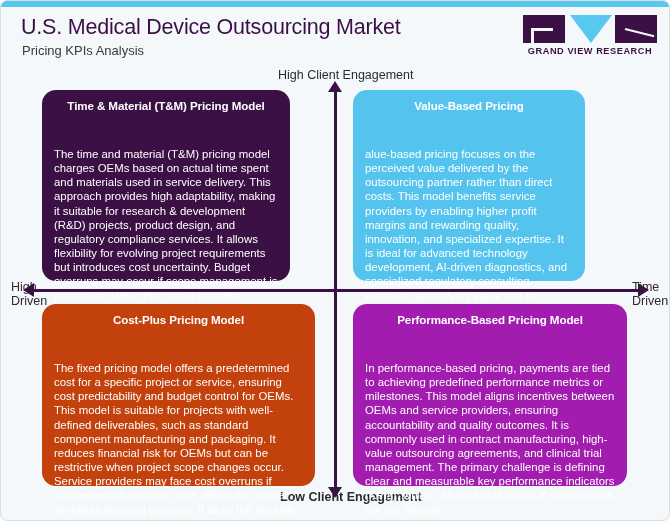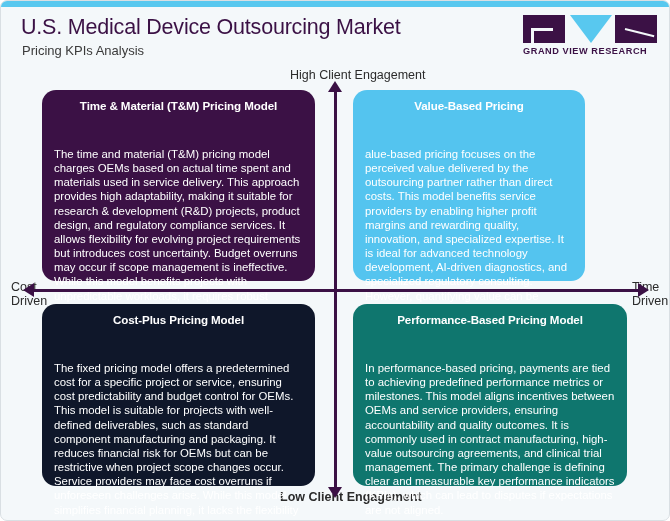--- a/index.html
+++ b/index.html
@@ -84,34 +84,35 @@
     width: 0;
     height: 0;
     border-left: 21px solid transparent;
     border-right: 21px solid transparent;
     border-top: 28px solid #58c8ef;
   }
   #logo-text {
     position: absolute;
     top: 31px; left: 0;
     width: 134px;
+    text-align: center;
     font-size: 9.2px;
     font-weight: bold;
     letter-spacing: 0.55px;
     color: #3b1145;
     white-space: nowrap;
   }
   
   .axis-label {
     position: absolute;
     font-size: 12.5px;
     color: #2b2b2b;
     white-space: nowrap;
   }
-  #label-top  { top: 67px;  left: 277px; margin-left: 12px; }
+  #label-top  { top: 67px;  left: 277px; }
   #label-bottom { top: 489px; left: 279px; font-weight: bold; }
   #label-left {
     top: 279px; left: 10px;
     line-height: 14px;
     text-align: left;
   }
   #label-right {
     top: 279px; left: 631px;
     line-height: 14px;
     text-align: left;
@@ -179,37 +180,37 @@
   }
   .card-body {
     font-size: 11.4px;
     line-height: 14.15px;
     color: #ffffff;
     text-align: left;
     margin-top: 35px;
   }
   #card-tm {
     left: 41px; top: 89px;
-    width: 273px; height: 191px;
+    width: 248px; height: 191px;
     background: #3b1145;
   }
   #card-vb {
     left: 352px; top: 89px;
     width: 232px; height: 191px;
     background: #54c4ef;
   }
   #card-cp {
     left: 41px; top: 303px;
     width: 273px; height: 182px;
-    background: #0f172a;
+    background: #c2410c;
   }
   #card-pb {
     left: 352px; top: 303px;
     width: 274px; height: 182px;
-    background: #0f766e;
+    background: #a21caf;
   }
   #card-vb .card-title,
   #card-vb .card-body,
   #card-cp .card-title,
   #card-cp .card-body,
   #card-pb .card-title,
   #card-pb .card-body {
     color: #ffffff;
   }
 </style>
@@ -236,21 +237,21 @@
         </div>
       </div>
       <div id="logo-text">GRAND VIEW RESEARCH</div>
     </div>
   </div>
 
   <div class="axis-label" id="label-top">High Client Engagement</div>
   <div class="axis-label" id="label-bottom">Low Client Engagement</div>
 
   <div class="axis-label" id="label-left">
-    <div>Cost</div>
+    <div>High</div>
     <div>Driven</div>
   </div>
 
   <div class="axis-label" id="label-right">
     <div>Time</div>
     <div>Driven</div>
   </div>
 
   <div id="axis-v"></div>
   <div id="axis-h"></div>

